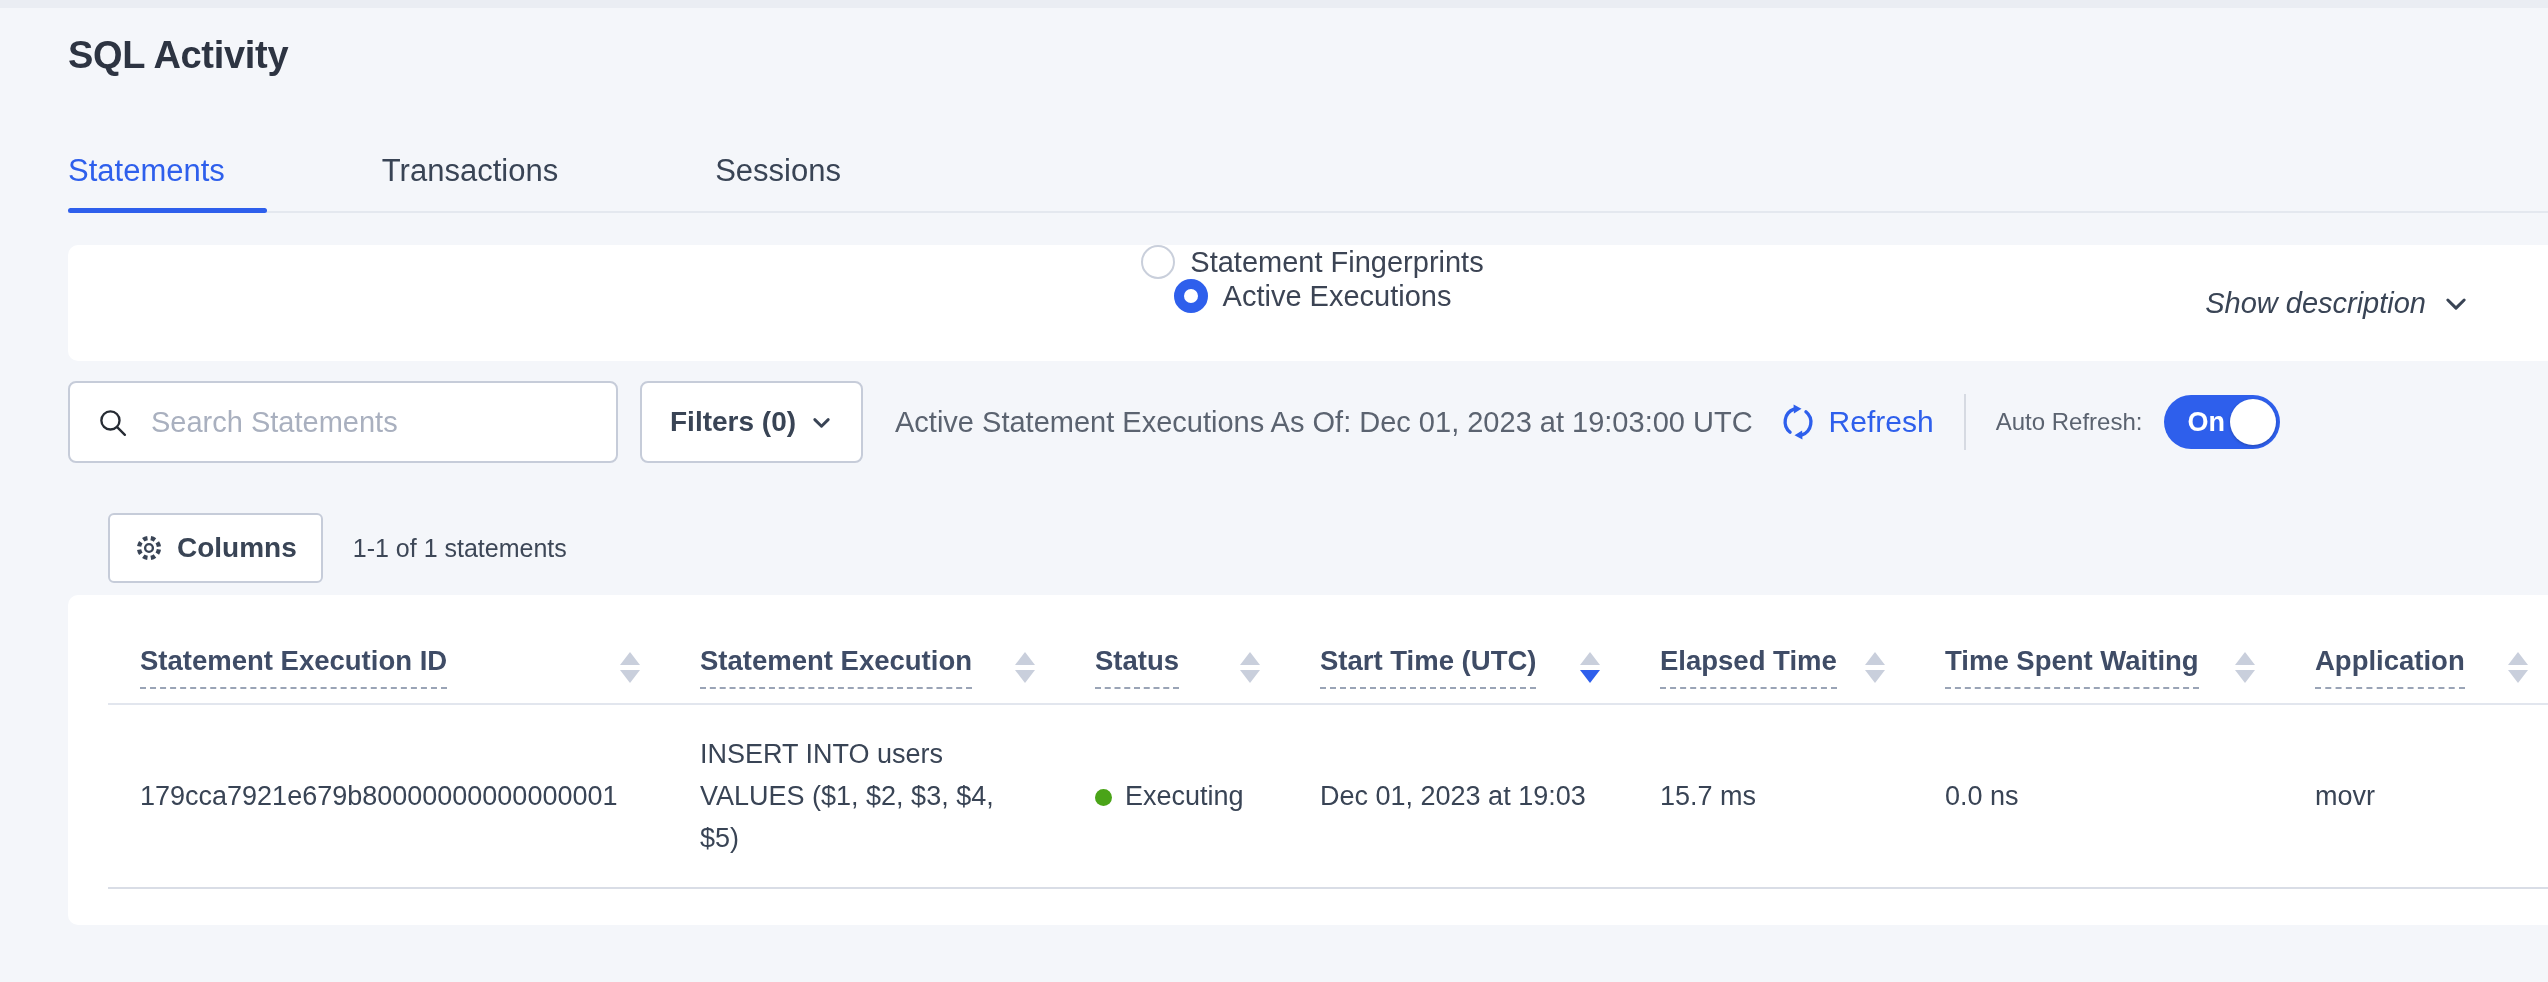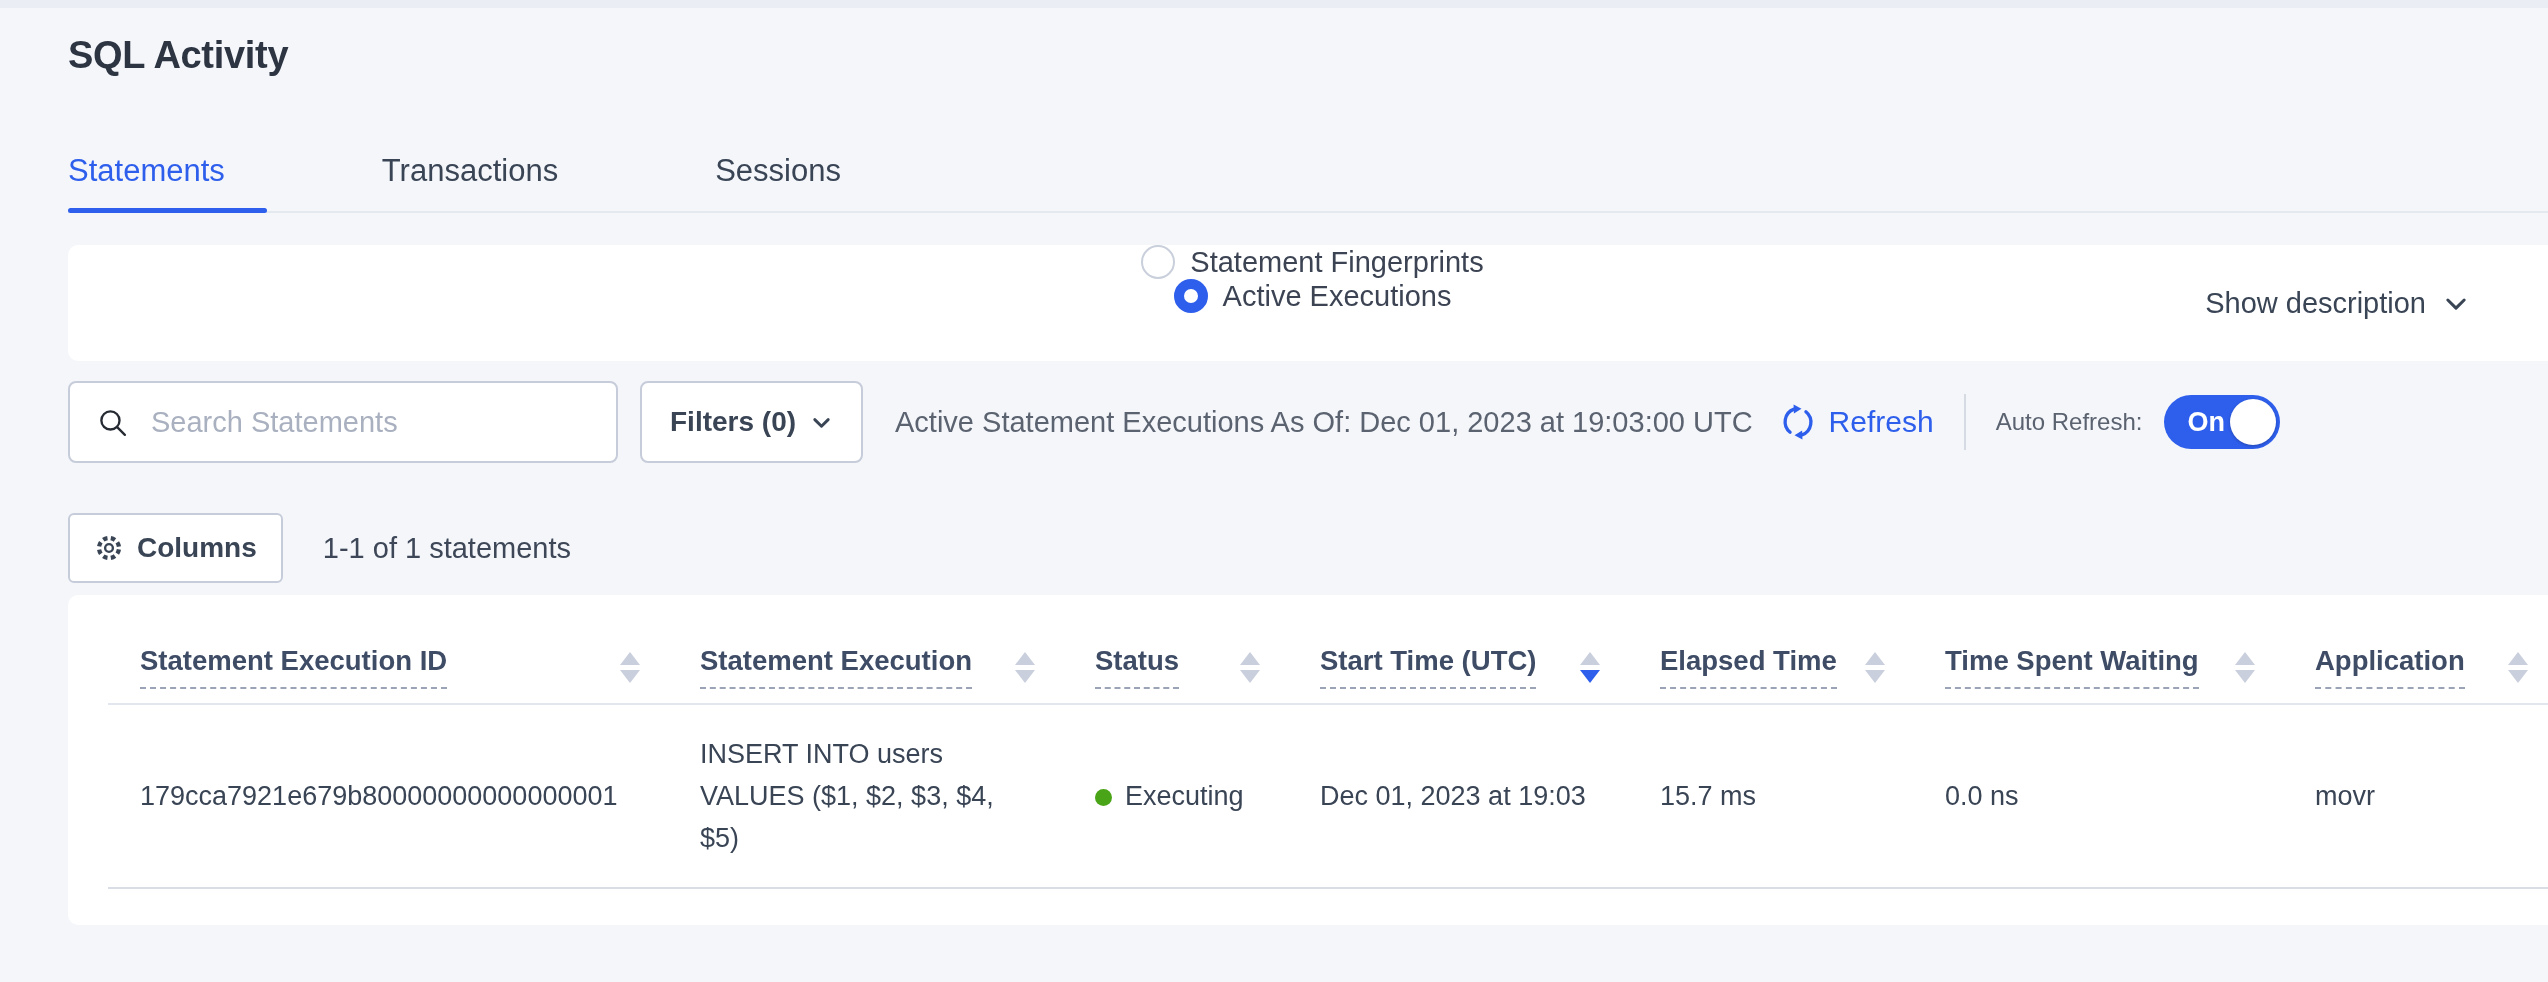--- a/index.html
+++ b/index.html
@@ -56,21 +56,21 @@
   .radio-opt{display:flex;align-items:center;cursor:pointer;margin-right:33px}
   .radio{
     width:34px;height:34px;border-radius:50%;
     background:#fff;border:2px solid #c9cfdb;flex:0 0 auto;
   }
   .radio.selected{border:10px solid var(--accent)}
   .radio-label{font-size:29px;margin-left:15px;color:#3c4454}
   .show-desc{
     position:absolute;right:78px;top:50%;transform:translateY(-50%);
     display:flex;align-items:center;gap:16px;
-    font-size:29px;color:var(--dark);cursor:pointer;
+    font-size:29px;color:var(--dark);cursor:pointer;font-style:italic;
   }
   .chev{color:var(--dark)}
   
   .controls-row{
     margin-top:20px;display:flex;align-items:center;width:2480px;
   }
   .search-box{
     width:550px;height:82px;background:#fff;
     border:2px solid var(--border);border-radius:8px;
     display:flex;align-items:center;
@@ -78,21 +78,21 @@
   .search-box svg{margin-left:26px;flex:0 0 auto}
   .search-box input{
     border:none;outline:none;flex:1;margin:0 16px 0 20px;
     font-family:"Liberation Sans",sans-serif;
     font-size:29px;color:var(--dark);background:transparent;
   }
   .search-box input::placeholder{color:#a9b0bf}
   .btn{
     background:#fff;border:2px solid var(--border);border-radius:8px;
     display:flex;align-items:center;cursor:pointer;
-    font-family:"Liberation Sans",sans-serif;color:var(--dark);
+    font-family:"Liberation Sans",sans-serif;color:var(--dark);margin-left:40px;
   }
   .filters-btn{height:82px;padding:0 28px;margin-left:22px;gap:14px;font-size:28px;font-weight:700}
   .asof{font-size:29px;color:var(--muted);margin-left:32px;white-space:nowrap}
   .refresh{
     display:flex;align-items:center;gap:12px;margin-left:26px;
     color:var(--accent);font-size:30px;cursor:pointer;white-space:nowrap;
   }
   .vdiv{width:2px;height:56px;background:#d6dae2;margin:0 30px}
   .auto-label{font-size:24px;color:var(--muted);white-space:nowrap}
   .toggle{
@@ -103,21 +103,21 @@
     position:absolute;left:23px;top:50%;transform:translateY(-50%);
     color:#fff;font-size:27px;font-weight:700;
   }
   .knob{
     position:absolute;right:4px;top:4px;width:46px;height:46px;
     border-radius:50%;background:#fff;box-shadow:0 1px 3px rgba(0,0,0,.25);
   }
   
   .columns-row{margin-top:50px;display:flex;align-items:center}
   .columns-btn{height:70px;padding:0 24px;border-radius:6px;gap:13px;font-size:28px;font-weight:700}
-  .count{font-size:29px;color:#3d4757;margin-left:40px}
+  .count{font-size:25px;color:#3d4757;margin-left:30px}
   
   .table-card{margin-top:12px;padding:0 0 36px 40px}
   table{border-collapse:collapse;width:100%;table-layout:fixed}
   th{
     text-align:left;vertical-align:bottom;
     padding:50px 60px 14px 0;
     border-bottom:2px solid #e2e6ee;
     font-size:27.5px;font-weight:700;color:#3f4c66;
     cursor:pointer;
   }

